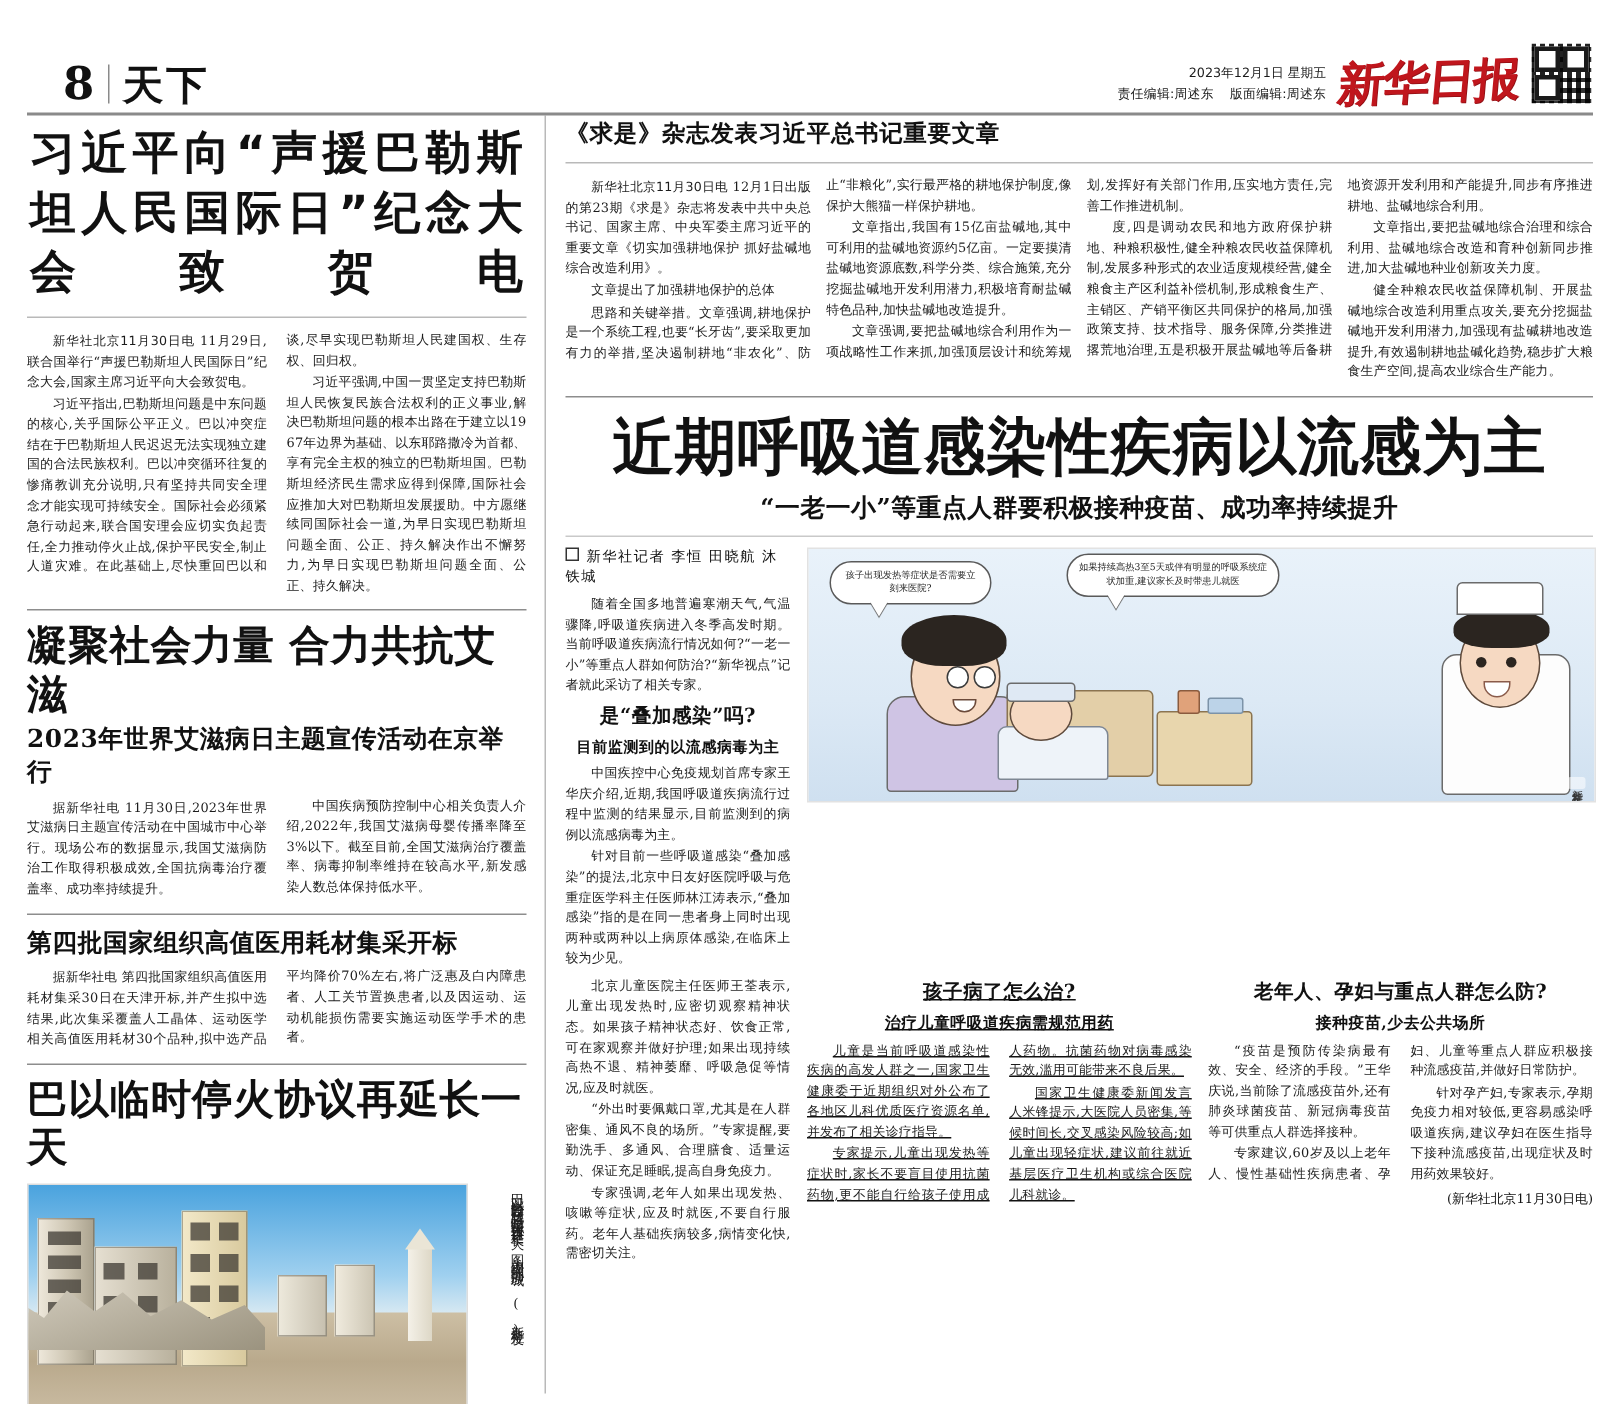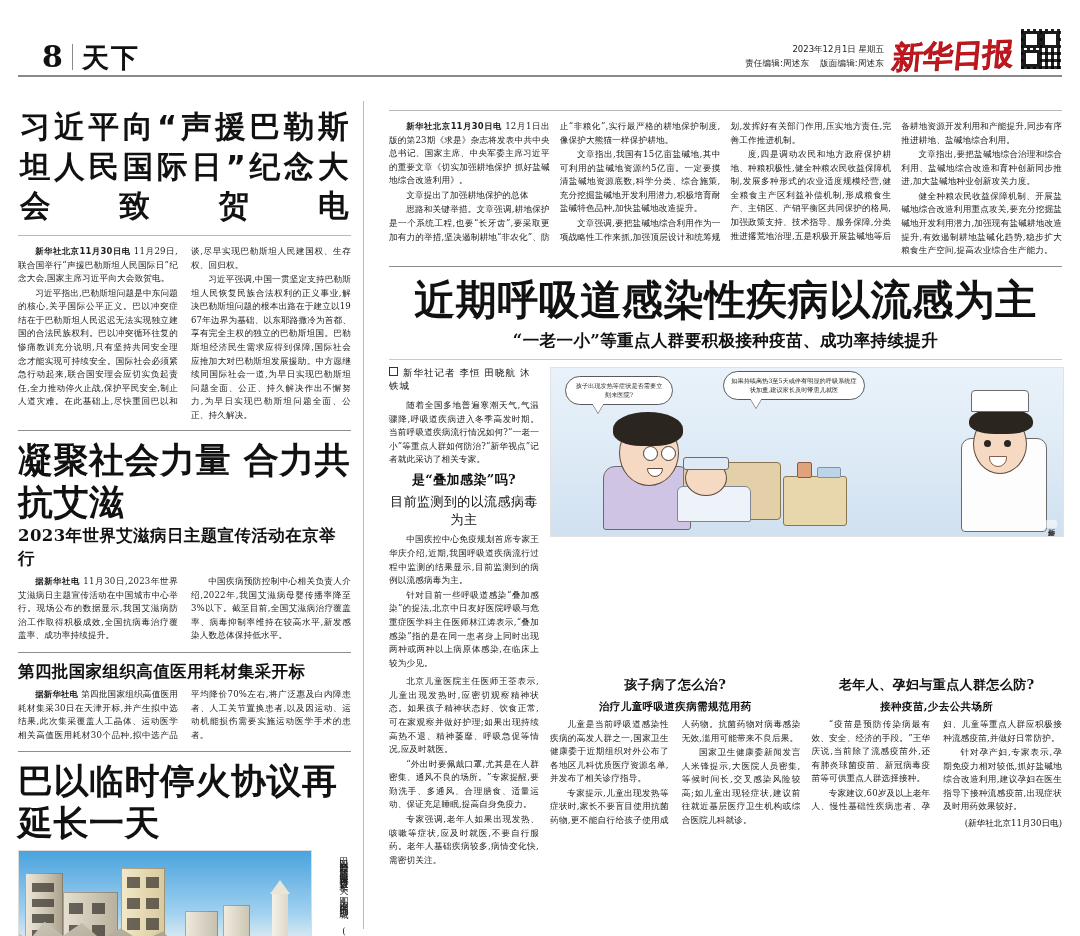--- a/index.html
+++ b/index.html
@@ -108,22 +108,22 @@
   .qr::after { top: 2px; right: 2px; }
   .qr i {
     position: absolute; bottom: 2px; left: 2px;
     width: 11px; height: 11px;
     border: 3px solid #1b1b1b; background: #fff;
   }
 
   
   .content {
     display: flex;
-    gap: 12px;
-    padding-top: 24px;
+    gap: 0;
+    padding-top: 0;
     height: 852px;
     box-sizing: border-box;
   }
   .col-left {
     width: 346px;
     flex: 0 0 346px;
     padding-right: 12px;
     box-sizing: border-box;
     border-right: 1px solid #b9b9b9;
   }
@@ -152,21 +152,21 @@
     font-size: 29px;
     font-weight: 700;
     line-height: 1.25;
     margin: 2px 0 4px 0;
     letter-spacing: 1px;
     text-align: justify;
     text-align-last: justify;
   }
   h1.hl-c {
     font-family: "DejaVu Sans", "Liberation Sans", sans-serif;
-    font-size: 35px;
+    font-size: 27px;
     font-weight: 700;
     line-height: 1.2;
     margin: 2px 0 2px 0;
     letter-spacing: .5px;
   }
   .shoulder {
     font-family: "DejaVu Serif", "Liberation Serif", serif;
     font-size: 15.5px;
     font-weight: 600;
     letter-spacing: .6px;
@@ -213,21 +213,21 @@
     text-align: justify;
     text-indent: 2em;
     margin: 0 0 1px 0;
     letter-spacing: .15px;
     color: #1c1c1c;
     -webkit-hyphens: none;
     hyphens: none;
     word-break: break-all;
   }
   .dateline {
-    font-weight: 700;
+    font-weight: 400;
     font-family: "DejaVu Sans", "Liberation Sans", sans-serif;
     font-size: 8.4px;
   }
   .byline {
     font-family: "DejaVu Serif", "Liberation Serif", serif;
     font-size: 9.5px;
     letter-spacing: 1px;
     margin: 0 0 6px 0;
   }
   .byline .box {
@@ -468,20 +468,21 @@
 
           </div>
           <div class="photo-caption">巴以双方昨日同意将临时停火协议再延长一天。图为停火中的加沙城。 (新华社发)</div>
         </div>
       </div>
     </div>
 
     <div class="col-right">
 
       <div>
+        <div class="shoulder">《求是》杂志发表习近平总书记重要文章</div>
         <hr class="rule">
         <div class="body-4col">
           <p class="bt"><span class="dateline">新华社北京11月30日电</span> <span>12月1日出版的第23期《求是》杂志将发表中共中央总书记、国家主席、中央军委主席习近平的重要文章《切实加强耕地保护  抓好盐碱地综合改造利用》。</span></p>
           <p class="bt">文章提出了加强耕地保护的总体</p>
           <p class="bt">思路和关键举措。文章强调,耕地保护是一个系统工程,也要“长牙齿”,要采取更加有力的举措,坚决遏制耕地“非农化”、防止“非粮化”,实行最严格的耕地保护制度,像保护大熊猫一样保护耕地。</p>
           <p class="bt">文章指出,我国有15亿亩盐碱地,其中可利用的盐碱地资源约5亿亩。一定要摸清盐碱地资源底数,科学分类、综合施策,充分挖掘盐碱地开发利用潜力,积极培育耐盐碱特色品种,加快盐碱地改造提升。</p>
           <p class="bt">文章强调,要把盐碱地综合利用作为一项战略性工作来抓,加强顶层设计和统筹规划,发挥好有关部门作用,压实地方责任,完善工作推进机制。</p>
           <p class="bt">度,四是调动农民和地方政府保护耕地、种粮积极性,健全种粮农民收益保障机制,发展多种形式的农业适度规模经营,健全粮食主产区利益补偿机制,形成粮食生产、主销区、产销平衡区共同保护的格局,加强政策支持、技术指导、服务保障,分类推进撂荒地治理,五是积极开展盐碱地等后备耕地资源开发利用和产能提升,同步有序推进耕地、盐碱地综合利用。</p>
           <p class="bt">文章指出,要把盐碱地综合治理和综合利用、盐碱地综合改造和育种创新同步推进,加大盐碱地种业创新攻关力度。</p>
           <p class="bt">健全种粮农民收益保障机制、开展盐碱地综合改造利用重点攻关,要充分挖掘盐碱地开发利用潜力,加强现有盐碱耕地改造提升,有效遏制耕地盐碱化趋势,稳步扩大粮食生产空间,提高农业综合生产能力。</p>
@@ -494,21 +495,21 @@
         <h1 class="mega">近期呼吸道感染性疾病以流感为主</h1>
         <div class="subhead center">“一老一小”等重点人群要积极接种疫苗、成功率持续提升</div>
         <hr class="rule thin">
 
         <div class="flex-row">
 
           <div style="flex:0 0 150px;">
             <div class="byline"><span class="box"></span><span>新华社记者 李恒 田晓航 沐铁城</span></div>
             <p class="bt">随着全国多地普遍寒潮天气,气温骤降,呼吸道疾病进入冬季高发时期。当前呼吸道疾病流行情况如何?“一老一小”等重点人群如何防治?“新华视点”记者就此采访了相关专家。</p>
             <div class="subhead center mt4" style="font-size:13px;">是“叠加感染”吗?</div>
-            <div class="subhead center" style="font-size:13px;font-weight:400;">目前监测到的以流感病毒为主</div>
+            <div class="subhead center" style="font-size:10px;font-weight:700;">目前监测到的以流感病毒为主</div>
             <p class="bt">中国疾控中心免疫规划首席专家王华庆介绍,近期,我国呼吸道疾病流行过程中监测的结果显示,目前监测到的病例以流感病毒为主。</p>
             <p class="bt">针对目前一些呼吸道感染“叠加感染”的提法,北京中日友好医院呼吸与危重症医学科主任医师林江涛表示,“叠加感染”指的是在同一患者身上同时出现两种或两种以上病原体感染,在临床上较为少见。</p>
           </div>
 
           <div style="flex:1;">
             <div class="cartoon">
               <div class="bubble" style="left:14px;top:8px;width:92px;">孩子出现发热等症状是否需要立刻来医院?</div>
               <div class="bubble" style="left:172px;top:3px;width:126px;">如果持续高热3至5天或伴有明显的呼吸系统症状加重,建议家长及时带患儿就医</div>
 
               <div class="shirt" style="left:52px;bottom:6px;width:86px;height:62px;"></div>
@@ -542,36 +543,36 @@
 
         <div class="flex-row mt4">
           <div style="flex:0 0 150px;">
             <p class="bt">北京儿童医院主任医师王荃表示,儿童出现发热时,应密切观察精神状态。如果孩子精神状态好、饮食正常,可在家观察并做好护理;如果出现持续高热不退、精神萎靡、呼吸急促等情况,应及时就医。</p>
             <p class="bt">“外出时要佩戴口罩,尤其是在人群密集、通风不良的场所。”专家提醒,要勤洗手、多通风、合理膳食、适量运动、保证充足睡眠,提高自身免疫力。</p>
             <p class="bt">专家强调,老年人如果出现发热、咳嗽等症状,应及时就医,不要自行服药。老年人基础疾病较多,病情变化快,需密切关注。</p>
           </div>
 
           <div style="flex:1;">
             <div class="flex-row">
-              <div style="flex:1;">
+              <div style="flex:1;text-decoration:underline;">
                 <div class="subhead center" style="font-size:13px;">孩子病了怎么治?</div>
                 <div class="subhead center" style="font-size:10.5px;font-weight:600;">治疗儿童呼吸道疾病需规范用药</div>
                 <div class="body-2col">
                   <p class="bt">儿童是当前呼吸道感染性疾病的高发人群之一,国家卫生健康委于近期组织对外公布了各地区儿科优质医疗资源名单,并发布了相关诊疗指导。</p>
                   <p class="bt">专家提示,儿童出现发热等症状时,家长不要盲目使用抗菌药物,更不能自行给孩子使用成人药物。抗菌药物对病毒感染无效,滥用可能带来不良后果。</p>
                   <p class="bt">国家卫生健康委新闻发言人米锋提示,大医院人员密集,等候时间长,交叉感染风险较高;如儿童出现轻症状,建议前往就近基层医疗卫生机构或综合医院儿科就诊。</p>
                 </div>
               </div>
               <div style="flex:1;">
                 <div class="subhead center" style="font-size:13px;">老年人、孕妇与重点人群怎么防?</div>
                 <div class="subhead center" style="font-size:10.5px;font-weight:600;">接种疫苗,少去公共场所</div>
                 <div class="body-2col">
                   <p class="bt">“疫苗是预防传染病最有效、安全、经济的手段。”王华庆说,当前除了流感疫苗外,还有肺炎球菌疫苗、新冠病毒疫苗等可供重点人群选择接种。</p>
                   <p class="bt">专家建议,60岁及以上老年人、慢性基础性疾病患者、孕妇、儿童等重点人群应积极接种流感疫苗,并做好日常防护。</p>
-                  <p class="bt">针对孕产妇,专家表示,孕期免疫力相对较低,抓好盐碱地综合改造利用,建议孕妇在医生指导下接种流感疫苗,出现症状及时用药效果较好。</p>
+                  <p class="bt">针对孕产妇,专家表示,孕期免疫力相对较低,更容易感染呼吸道疾病,建议孕妇在医生指导下接种流感疫苗,出现症状及时用药效果较好。</p>
                 </div>
                 <div class="endnote">(新华社北京11月30日电)</div>
               </div>
             </div>
           </div>
         </div>
       </div>
     </div>
   </div>
 </div>

